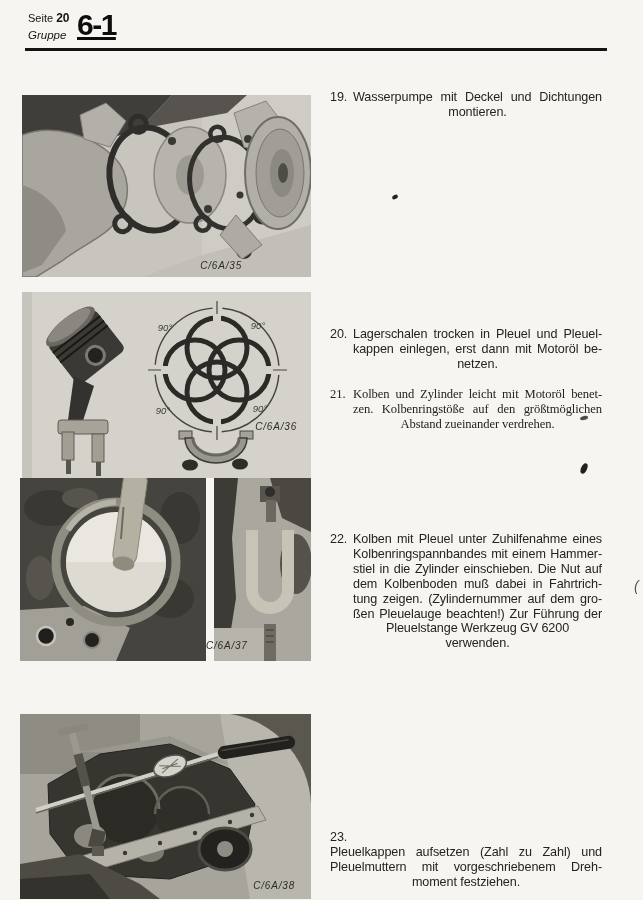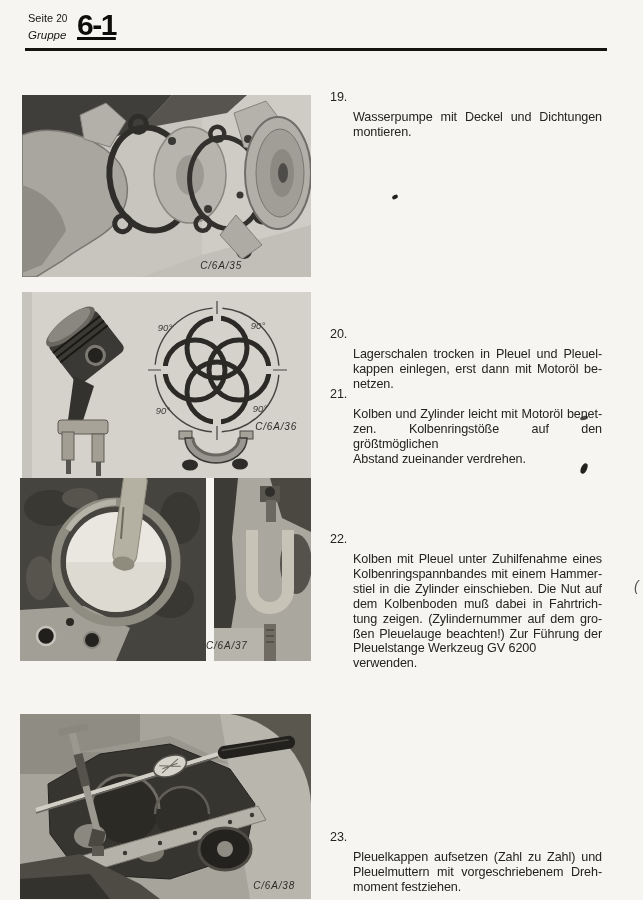--- a/index.html
+++ b/index.html
@@ -3,33 +3,33 @@
 <meta charset="utf-8">
 <style>
   html,body{margin:0;padding:0;background:#d9d8d4;}
   .page{
     position:relative;width:643px;height:900px;background:#f6f5f1;
     font-family:"Liberation Sans",sans-serif;color:#1e1d1b;overflow:hidden;
   }
   
   .hdr{position:absolute;left:28px;top:11px;line-height:15px;}
   .hdr .row1{font-size:11px;color:#161513;}
-  .hdr .row1 b{font-size:10px;font-weight:normal;}
+  .hdr .row1 b{font-size:12px;font-weight:bold;}
   .hdr .row2{font-size:11.5px;color:#161513;margin-top:2px;font-style:italic;}
   .groupcode{
     position:absolute;left:77px;top:8px;font-size:30px;font-weight:900;
     letter-spacing:-1.5px;color:#0e0d0b;text-decoration:underline;
   }
   .rule{position:absolute;left:25px;top:48px;width:582px;height:2.5px;background:#151412;}
   
   .instr{position:absolute;left:330px;width:272px;display:flex;
     font-size:12.6px;line-height:14.9px;letter-spacing:-0.1px;color:#242320;}
   .num{width:23px;flex:none;}
-  .txt{flex:1;min-width:0;margin-top:20px;}
-  .ln{display:block;}
+  .txt{flex:1;min-width:0;}
+  .ln{display:block;text-align:center;}
   .j{text-align:justify;text-align-last:justify;}
   
   .fig{position:absolute;}
   .fig svg{display:block;}
   .figcap{position:absolute;font-size:10px;font-style:italic;letter-spacing:.8px;color:#2c2b27;}
   
   .speck{position:absolute;background:#22211e;border-radius:60% 40% 55% 45%;}
   .paren{position:absolute;font-size:14px;color:#55534e;font-style:italic;}
 </style>
 </head>
@@ -232,21 +232,21 @@
 
   <div class="instr" style="top:327px;">
     <span class="num">20.</span>
     <span class="txt">
       <span class="ln j">Lagerschalen trocken in Pleuel und Pleuel-</span>
       <span class="ln j">kappen einlegen, erst dann mit Motoröl be-</span>
       <span class="ln">netzen.</span>
     </span>
   </div>
 
-  <div class="instr" style="top:387px;">
+  <div class="instr" style="top:387px;font-family:Liberation Serif, serif;">
     <span class="num">21.</span>
     <span class="txt">
       <span class="ln j">Kolben und Zylinder leicht mit Motoröl benet-</span>
       <span class="ln j">zen. Kolbenringstöße auf den größtmöglichen</span>
       <span class="ln">Abstand zueinander verdrehen.</span>
     </span>
   </div>
 
   <div class="instr" style="top:532px;">
     <span class="num">22.</span>
@@ -254,21 +254,21 @@
       <span class="ln j">Kolben mit Pleuel unter Zuhilfenahme eines</span>
       <span class="ln j">Kolbenringspannbandes mit einem Hammer-</span>
       <span class="ln j">stiel in die Zylinder einschieben. Die Nut auf</span>
       <span class="ln j">dem Kolbenboden muß dabei in Fahrtrich-</span>
       <span class="ln j">tung zeigen. (Zylindernummer auf dem gro-</span>
       <span class="ln j">ßen Pleuelauge beachten!) Zur Führung der</span>
       <span class="ln">Pleuelstange Werkzeug GV 6200 verwenden.</span>
     </span>
   </div>
 
-  <div class="instr" style="top:830px;">
+  <div class="instr" style="top:830px;flex-direction:column;">
     <span class="num">23.</span>
     <span class="txt">
       <span class="ln j">Pleuelkappen aufsetzen (Zahl zu Zahl) und</span>
       <span class="ln j">Pleuelmuttern mit vorgeschriebenem Dreh-</span>
       <span class="ln">moment festziehen.</span>
     </span>
   </div>
 
   <div class="speck" style="left:392px;top:195px;width:6px;height:4px;transform:rotate(-25deg);"></div>
   <div class="speck" style="left:581px;top:463px;width:6px;height:11px;transform:rotate(18deg);"></div>

